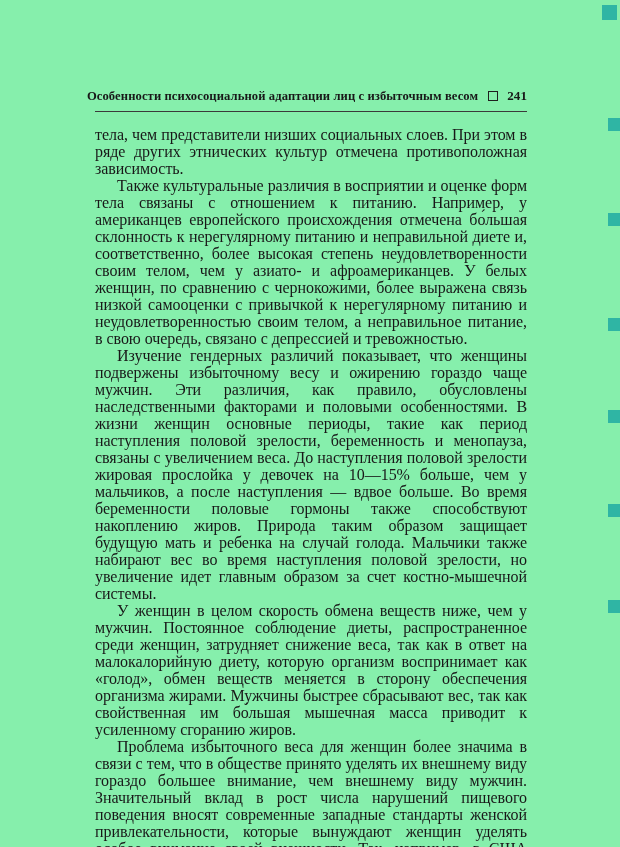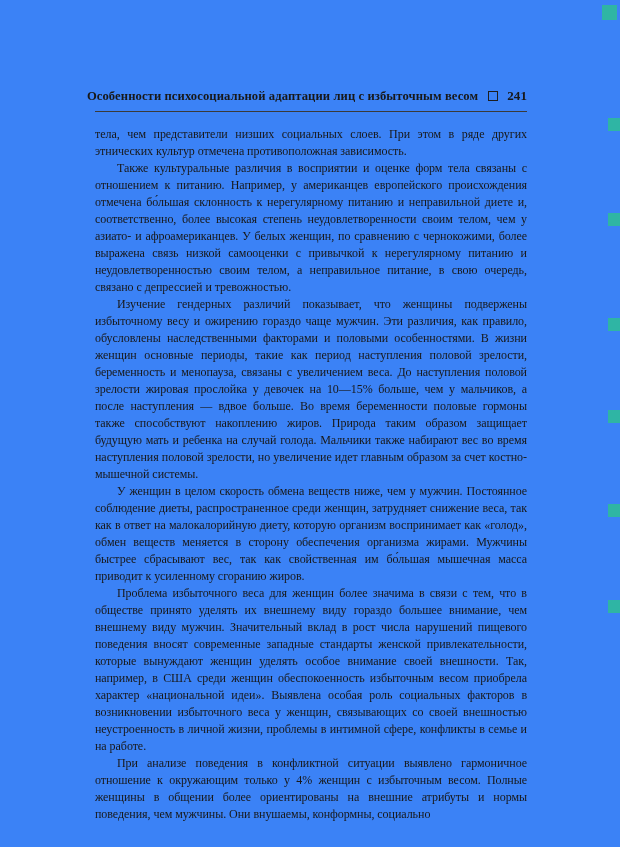--- a/index.html
+++ b/index.html
@@ -11,21 +11,21 @@
     height: 847px;
     position: relative;
     overflow: hidden;
     background: #fdfdfc;
     font-family: "Liberation Serif", serif;
     color: #181818;
   }
   .page {
     position: absolute;
     inset: 0;
-    background: #3b82f6;
+    background: #86efac;
     padding-left: 29px;
   }
   
   .corner-marker {
     position: absolute;
     top: 5px;
     right: 3px;
     width: 15px;
     height: 15px;
     background: var(--accent, #2fb5a4);
@@ -67,21 +67,21 @@
     font-size: 13px;
   }
   .head-rule {
     border: 0;
     border-top: 1px solid #3a3a3a;
     margin: 7px 0 14px 0;
   }
   .body-text p {
     margin: 0;
     text-align: justify;
-    font-size: 12px;
+    font-size: 16px;
     line-height: 17px;
     text-indent: 22px;
     letter-spacing: -0.05px;
   }
   .body-text p.no-indent {
     text-indent: 0;
   }
 </style>
 </head>
 <body style="color: rgb(24, 24, 24);">

